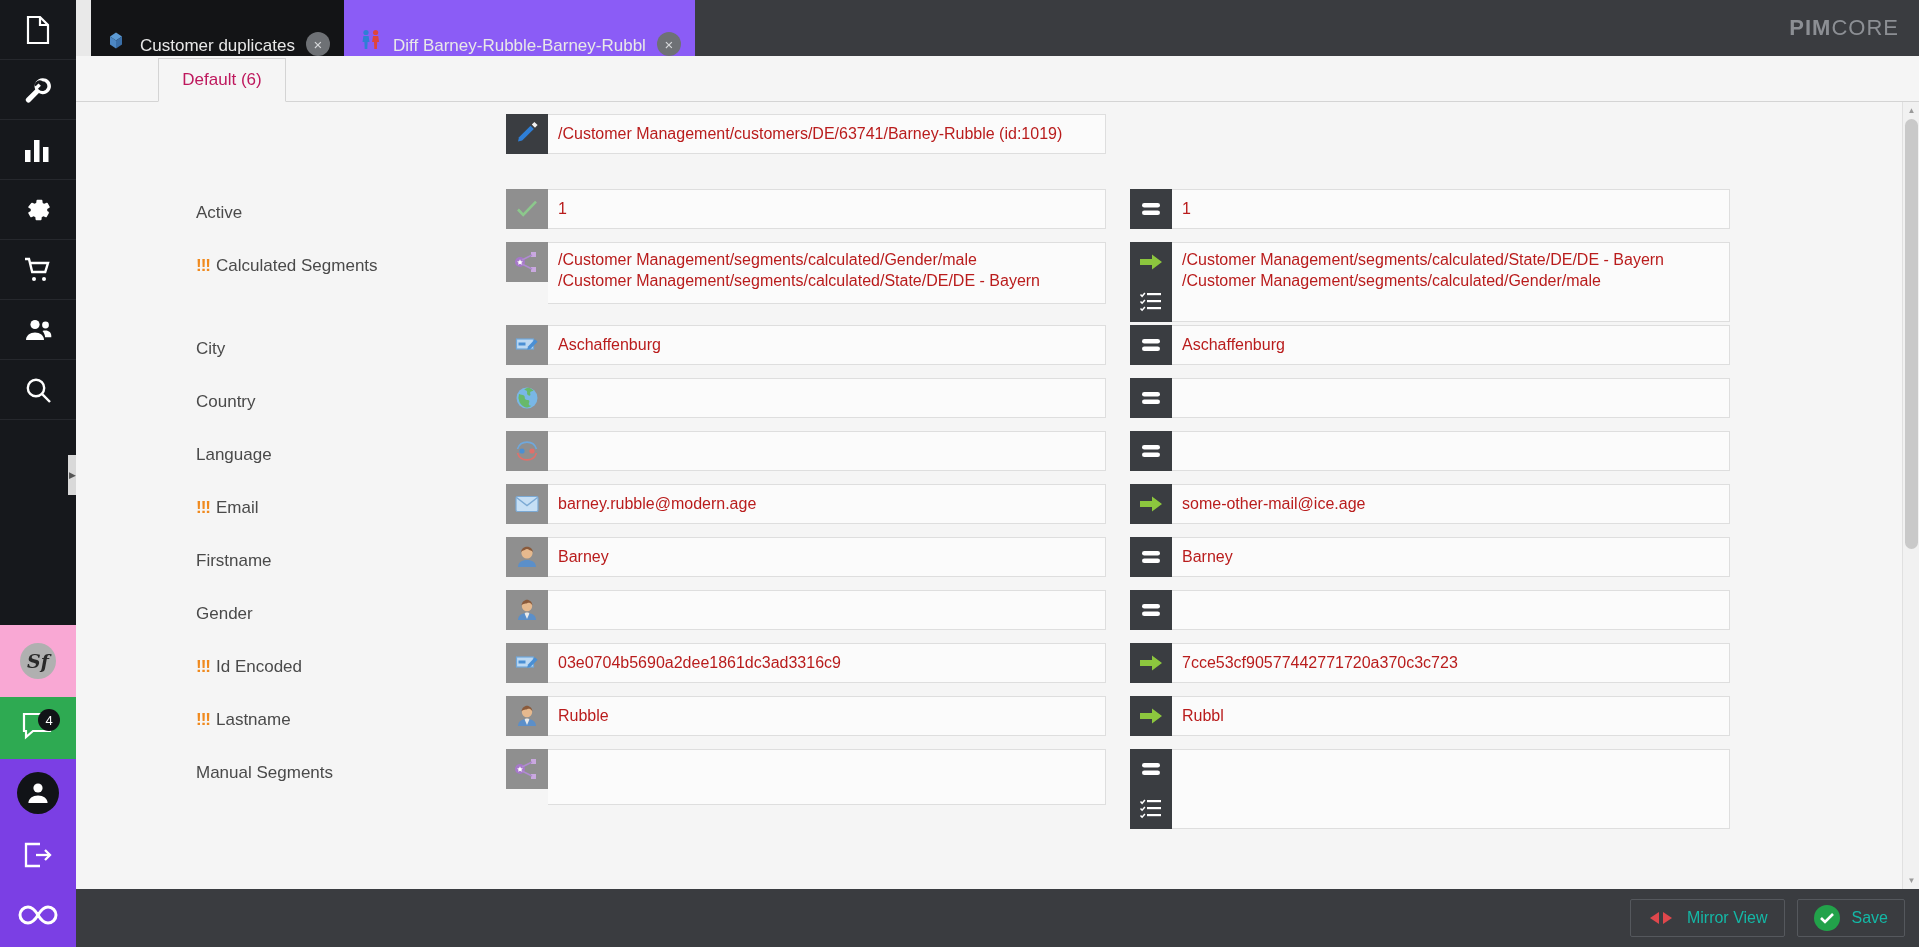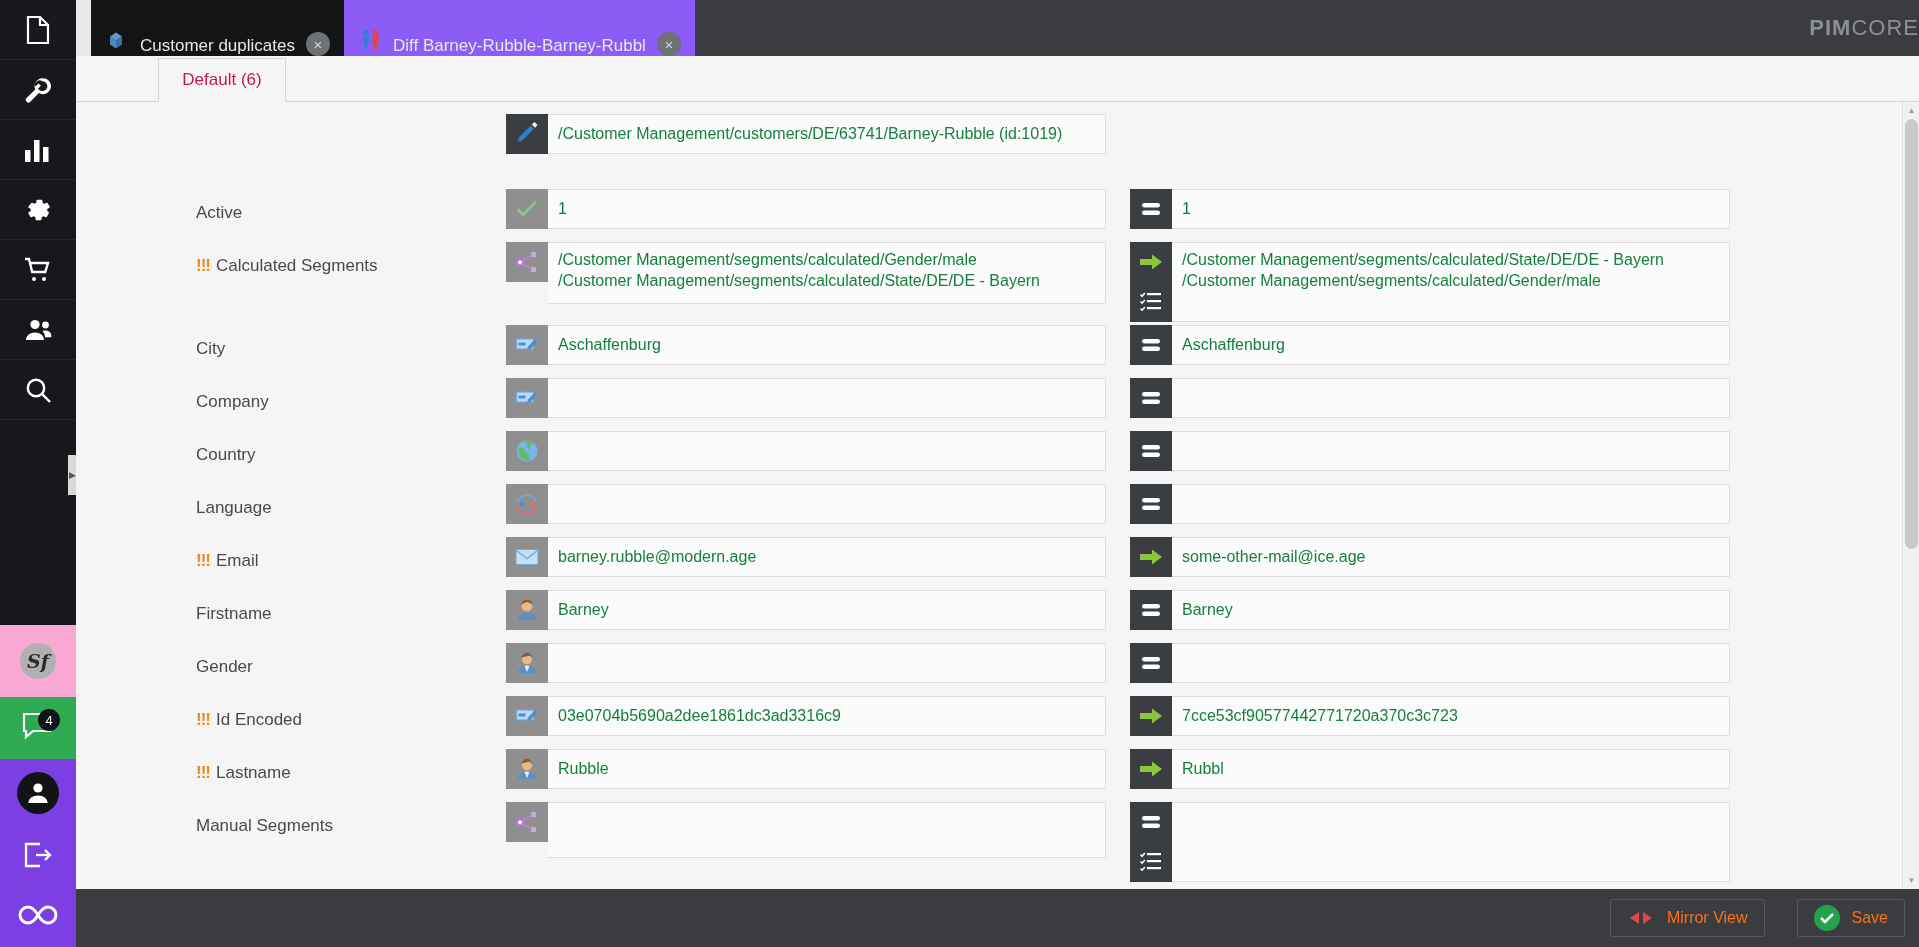--- a/index.html
+++ b/index.html
@@ -97,21 +97,21 @@
   .tabitem.active { background: #8b5cf6; }
   .tab-label { white-space: nowrap; overflow: hidden; text-overflow: clip; }
   .tab-close {
     width: 24px; height: 24px; border-radius: 50%;
     background: #6e7175; color: #d7d9db;
     display: flex; align-items: center; justify-content: center;
     font-size: 15px; line-height: 1; flex: 0 0 24px;
     cursor: pointer;
   }
   #pimcore-logo {
-    position: absolute; right: 0; top: 50%;
+    position: absolute; right: 20px; top: 50%;
     transform: translateY(-50%);
     color: #8c8f94; font-size: 22px; letter-spacing: 1px;
     font-weight: bold;
   }
   #pimcore-logo .lite { font-weight: normal; color: #8c8f94; }
 
   
   #content {
     flex: 1 1 auto; background: #f5f5f5;
     display: flex; flex-direction: column; min-height: 0;
@@ -170,21 +170,21 @@
     height: 40px;
   }
   .ico-grey { background: #8f8f8f; }
   .ico-dark { background: #3a3d41; }
 
   .cell-field {
     flex: 1 1 auto; min-width: 0;
     background: #fbfbfb;
     border: 1px solid #dedede;
     border-left: none;
-    color: #15803d; font-size: 16px;
+    color: #b91c1c; font-size: 16px;
     display: flex; align-items: center;
     padding: 0 10px;
     min-height: 40px;
     overflow: hidden;
     white-space: nowrap;
   }
   .cell-field.multiline {
     display: block; white-space: normal;
     padding: 6px 10px; line-height: 21px;
   }
@@ -228,25 +228,24 @@
   
   #bottombar {
     height: 58px; flex: 0 0 58px;
     background: #3a3c40;
     display: flex; align-items: center; justify-content: flex-end;
     gap: 12px; padding: 0 14px;
   }
   .tbtn {
     height: 38px; background: #3a3c40;
     border: 1px solid #55585d;
-    color: #f97316; font-size: 16px;
+    color: #14b8a6; font-size: 16px;
     display: flex; align-items: center; gap: 12px;
     padding: 0 16px; cursor: pointer;
     border-radius: 2px;
-    margin-left: 20px;
   }
   .mirror-ico { display: flex; align-items: center; gap: 1px; }
   .save-ico {
     width: 26px; height: 26px; border-radius: 50%;
     background: #22a24a; color: #fff;
     display: flex; align-items: center; justify-content: center;
   }
 </style>
 </head>
 <body>
@@ -505,44 +504,20 @@
               <div class="cell-field">Aschaffenburg</div>
             </div>
             <div class="cell right">
               <div class="cell-icon ico-dark">
                 <svg width="26" height="26" viewBox="0 0 26 26">
                   <rect x="4" y="7" width="18" height="4.6" rx="2.3" fill="#fff"></rect>
                   <rect x="4" y="14.4" width="18" height="4.6" rx="2.3" fill="#fff"></rect>
                 </svg>
               </div>
               <div class="cell-field">Aschaffenburg</div>
-            </div>
-          </div>
-          <div class="row">
-            <div class="row-label">
-              <span>Company</span>
-            </div>
-            <div class="cell">
-              <div class="cell-icon ico-grey">
-                <svg width="26" height="26" viewBox="0 0 26 26">
-                  <rect x="2.5" y="7" width="17" height="10" fill="#bcd8f2" stroke="#6fa8dc" stroke-width="1.2"></rect>
-                  <rect x="4.5" y="10.5" width="7" height="3" fill="#4a8fd4"></rect>
-                  <path d="M14 14.5L21 7.2l2.6 2.6-7.2 7.2-3.2.8z" fill="#4a8fd4"></path>
-                </svg>
-              </div>
-              <div class="cell-field"></div>
-            </div>
-            <div class="cell right">
-              <div class="cell-icon ico-dark">
-                <svg width="26" height="26" viewBox="0 0 26 26">
-                  <rect x="4" y="7" width="18" height="4.6" rx="2.3" fill="#fff"></rect>
-                  <rect x="4" y="14.4" width="18" height="4.6" rx="2.3" fill="#fff"></rect>
-                </svg>
-              </div>
-              <div class="cell-field"></div>
             </div>
           </div>
           <div class="row">
             <div class="row-label">
               <span>Country</span>
             </div>
             <div class="cell">
               <div class="cell-icon ico-grey">
                 <svg width="26" height="26" viewBox="0 0 26 26">
                   <circle cx="13" cy="13" r="10.5" fill="#79b7e6"></circle>

